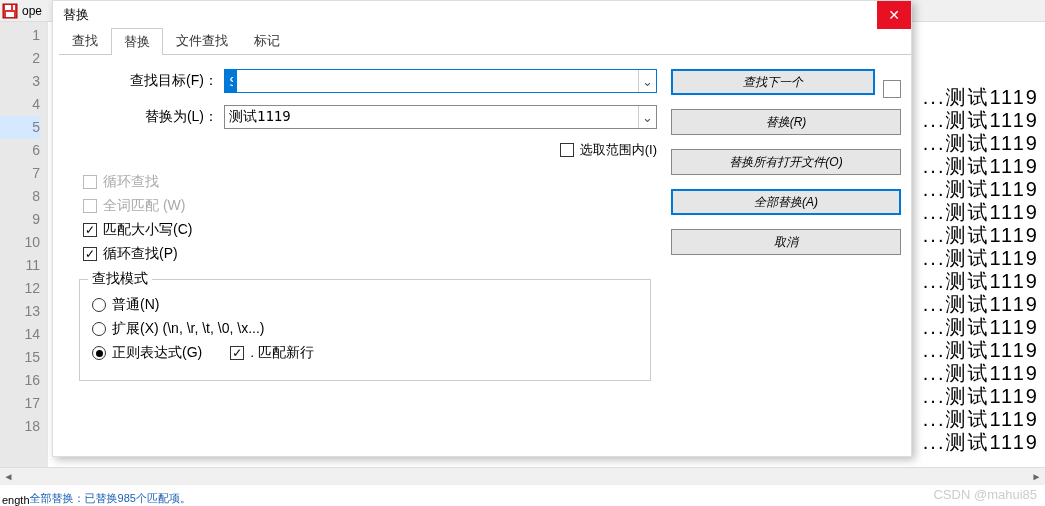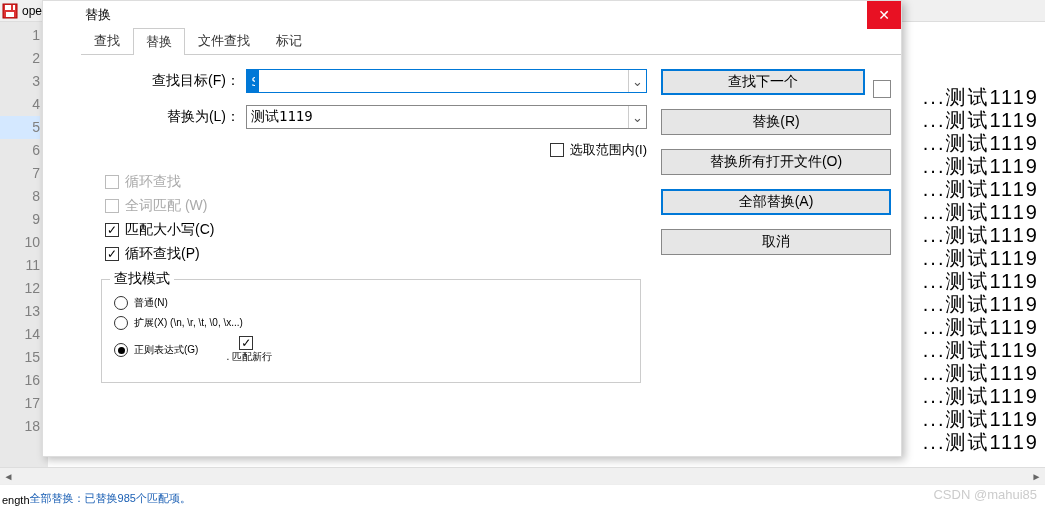--- a/index.html
+++ b/index.html
@@ -10,21 +10,21 @@
     .tab-label { margin-left: 4px; font-size: 12px; }
     
     .editor-bg { position: absolute; top: 22px; left: 0; right: 0; bottom: 0; display: flex; }
     .gutter { width: 48px; background: #e8e8e8; text-align: right; padding-right: 8px; color: #808080; font-family: Consolas, monospace; font-size: 14px; line-height: 23px; padding-top: 2px; }
     .gutter-line.hl { background: #d4e8ff; }
     .editor-area { flex: 1; font-family: Consolas, monospace; font-size: 16px; line-height: 23px; padding-top: 2px; }
     
     .visible-text { position: absolute; right: 6px; top: 86px; font-family: Consolas, monospace; font-size: 20px; line-height: 23px; color: #000; letter-spacing: 2px; }
     .visible-text div { white-space: pre; }
     
-    .dialog { position: absolute; left: 42px; top: 0; width: 860px; height: 457px; background: #fff; box-shadow: 3px 3px 8px rgba(0,0,0,.25); border: 1px solid #ddd; padding-left: 32px; }
+    .dialog { position: absolute; left: 52px; top: 0; width: 860px; height: 457px; background: #fff; box-shadow: 3px 3px 8px rgba(0,0,0,.25); border: 1px solid #ddd; }
     .titlebar { height: 28px; display: flex; align-items: center; justify-content: space-between; padding-left: 10px; background: #fff; }
     .close-btn { width: 34px; height: 28px; background: #e81123; color: #fff; display: flex; align-items: center; justify-content: center; font-size: 14px; cursor: pointer; }
     
     .tabs { display: flex; align-items: flex-end; height: 26px; margin-left: 6px; border-bottom: 1px solid #ccc; }
     .tab { padding: 4px 12px; font-size: 13px; border: 1px solid transparent; border-bottom: none; cursor: pointer; color: #333; }
     .tab.active { border-color: #ccc; background: #fff; position: relative; top: 1px; }
     
     .dlg-body { padding: 14px 10px 10px 10px; display: flex; }
     .col-left { flex: 1; }
     .col-right { width: 230px; margin-left: 14px; }
@@ -43,24 +43,24 @@
     .checkbox.disabled { border-color: #bbb; }
     .checkbox.checked::after { content: "✓"; font-size: 12px; color: #000; line-height: 1; }
     
     .opt-row { display: flex; align-items: center; margin: 6px 0 6px 20px; font-size: 14px; }
     .opt-row.disabled { color: #aaa; }
     
     .fieldset { border: 1px solid #ccc; margin: 10px 6px 0 16px; padding: 10px 12px 12px 12px; position: relative; }
     .fieldset .legend { position: absolute; top: -10px; left: 8px; background: #fff; padding: 0 4px; font-size: 14px; }
     .radio { width: 14px; height: 14px; border: 1px solid #333; border-radius: 50%; margin-right: 6px; display: inline-flex; align-items: center; justify-content: center; flex-shrink: 0; }
     .radio.checked::after { content: ""; width: 7px; height: 7px; background: #000; border-radius: 50%; }
-    .r-row { display: flex; align-items: center; margin: 6px 0; font-size: 10px; }
-    .r-extra { margin-left: 28px; display: inline-flex; align-items: center; flex-direction: column; }
-    
-    .btn { height: 26px; border: 1px solid #888; background: #e6e6e6; display: flex; align-items: center; justify-content: center; font-size: 14px; cursor: pointer; margin-bottom: 14px; }
+    .r-row { display: flex; align-items: center; margin: 6px 0; font-size: 14px; }
+    .r-extra { margin-left: 28px; display: inline-flex; align-items: center; }
+    
+    .btn { height: 26px; border: 1px solid #888; background: #e6e6e6; display: flex; align-items: center; justify-content: center; font-size: 12px; cursor: pointer; margin-bottom: 14px; font-style: italic; }
     .btn.prim { border: 2px solid #0078d7; background: #e6e6e6; }
     .btn-row { display: flex; align-items: center; }
     .btn-row .btn { flex: 1; }
     .sq { width: 18px; height: 18px; border: 1px solid #888; margin-left: 8px; }
     
     .trans-block { margin-top: 46px; }
     .slider { height: 4px; background: #ddd; margin: 10px 2px 0 2px; position: relative; }
     .slider .thumb { position: absolute; top: -5px; left: 64%; width: 8px; height: 14px; background: #0078d7; }
     
     .statusbar { position: absolute; left: 0; bottom: 0; height: 22px; width: 100%; background: #fff; display: flex; align-items: flex-end; font-size: 11px; padding-left: 2px; border-top: 1px solid #eee; }

